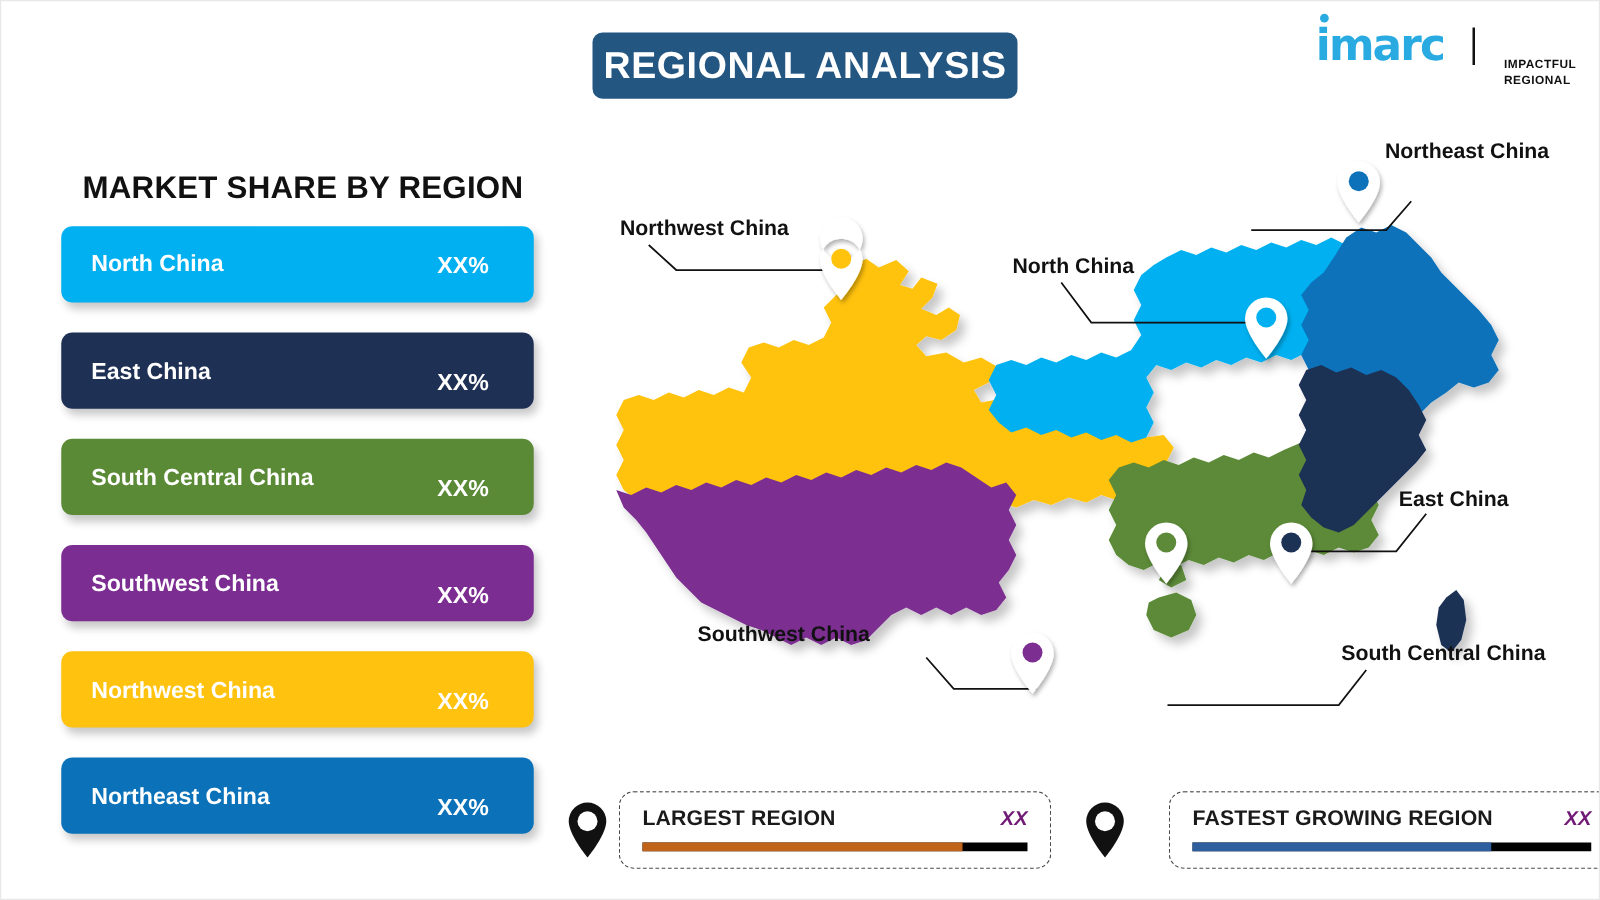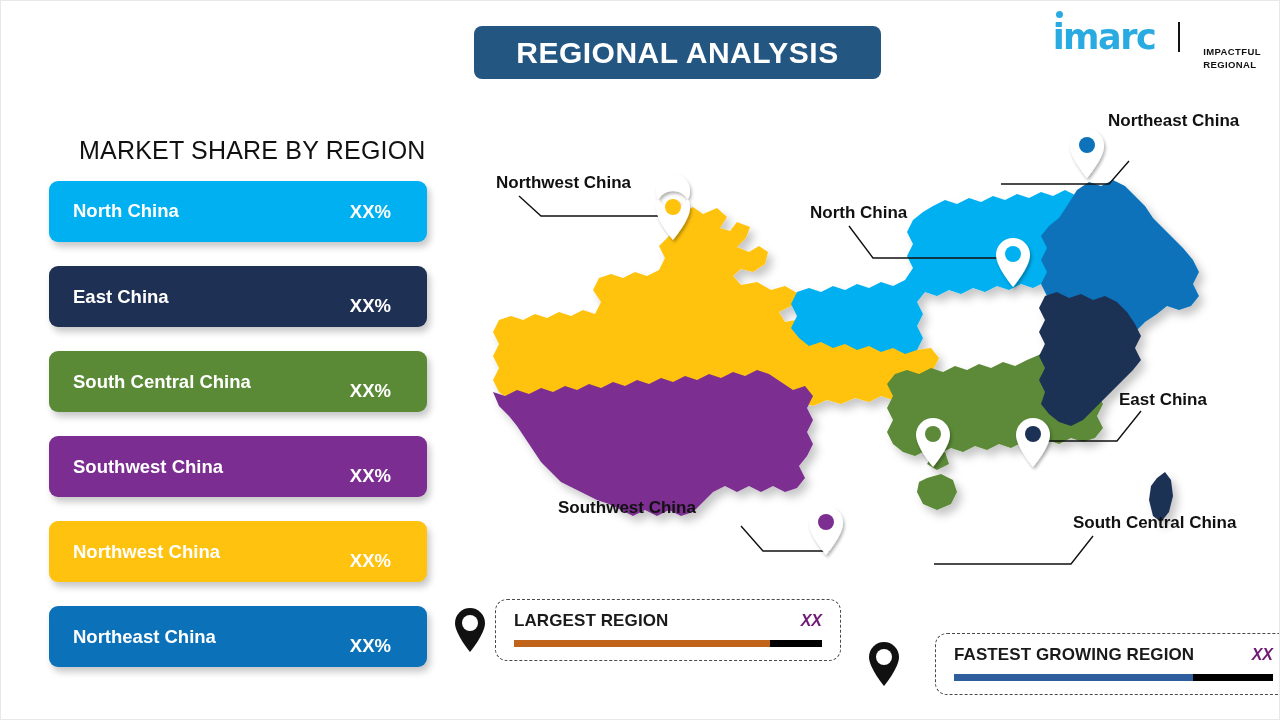--- a/index.html
+++ b/index.html
@@ -15,21 +15,21 @@
     width:1280px;height:720px;
     background:#fff;
     border:1px solid #e8e8e8;
     box-sizing:border-box;
     overflow:hidden;
   }
 
   
   #title-banner{
     position:absolute;left:473px;top:25px;
-    width:407px;height:53px;
+    width:340px;height:53px;
     background:#245682;
     border-radius:8px;
     display:flex;align-items:center;justify-content:center;
   }
   #title-banner .txt{
     color:#ffffff;
     font-size:30px;
     font-weight:bold;
     letter-spacing:.5px;
     font-family:"Liberation Sans",sans-serif;
@@ -54,22 +54,22 @@
   #logo .divider{width:2px;height:30px;background:#111;}
   #logo .tag{
     display:flex;flex-direction:column;justify-content:center;
     font-size:9.5px;font-weight:bold;color:#111;
     line-height:1.35;letter-spacing:.4px;margin-top:44px;
   }
 
   
   #sidebar{position:absolute;left:48px;top:135px;width:380px;}
   #sidebar-title{
-    font-size:25px;font-weight:normal;color:#111;
-    margin:0 0 16px 30px;letter-spacing:.2px;
+    font-size:25px;font-weight:bold;color:#111;
+    margin:0 0 16px 17px;letter-spacing:.2px;
   }
   .share-row{
     position:relative;
     width:378px;height:61px;
     border-radius:9px;
     margin-bottom:24px;
     display:flex;align-items:center;
     box-shadow:3px 5px 7px rgba(0,0,0,.22);
   }
   .share-row .label{
@@ -98,21 +98,21 @@
   }
   #cl-northwest{left:495px;top:172px;}
   #cl-northeast{left:1107px;top:110px;}
   #cl-north{left:809px;top:202px;}
   #cl-east{left:1118px;top:389px;}
   #cl-southcentral{left:1072px;top:512px;}
   #cl-southwest{left:557px;top:497px;}
 
   
   .legend-block{position:absolute;display:flex;align-items:center;}
-  #legend-largest{left:452px;top:598px;justify-content:flex-end;}
+  #legend-largest{left:452px;top:632px;justify-content:flex-end;}
   #legend-fastest{left:866px;top:632px;gap:26px;}
   .legend-pin{width:34px;height:46px;flex:0 0 auto;margin-right:8px;}
   .legend-box{
     border:1.6px dashed #4a4a4a;
     border-radius:12px;
     padding:11px 18px 13px 18px;
     box-sizing:border-box;
     background:#fff;
   }
   #legend-largest .legend-box{width:346px;}

